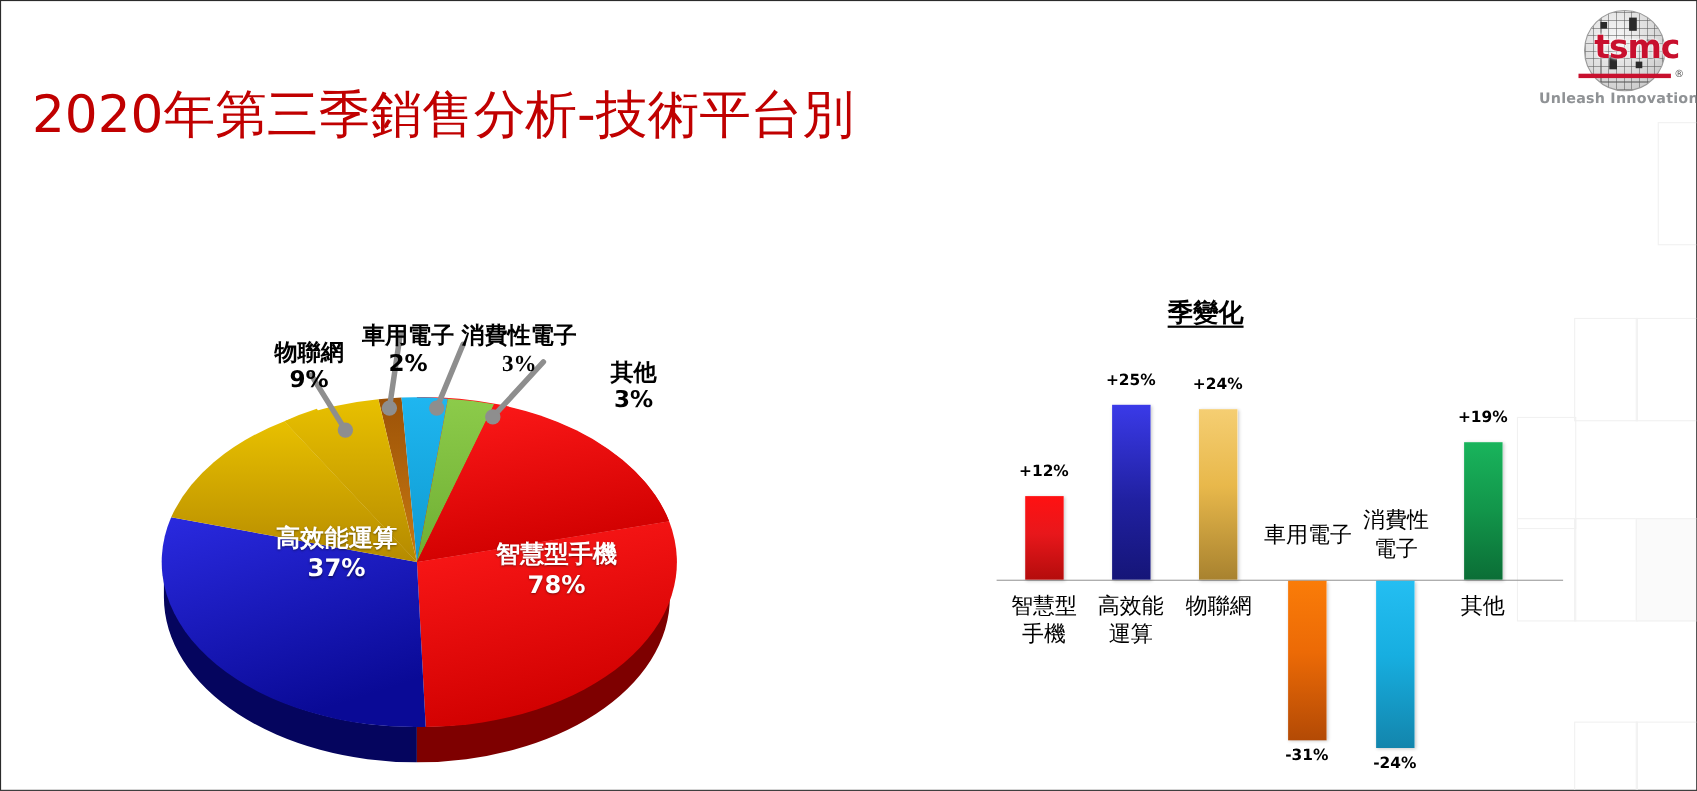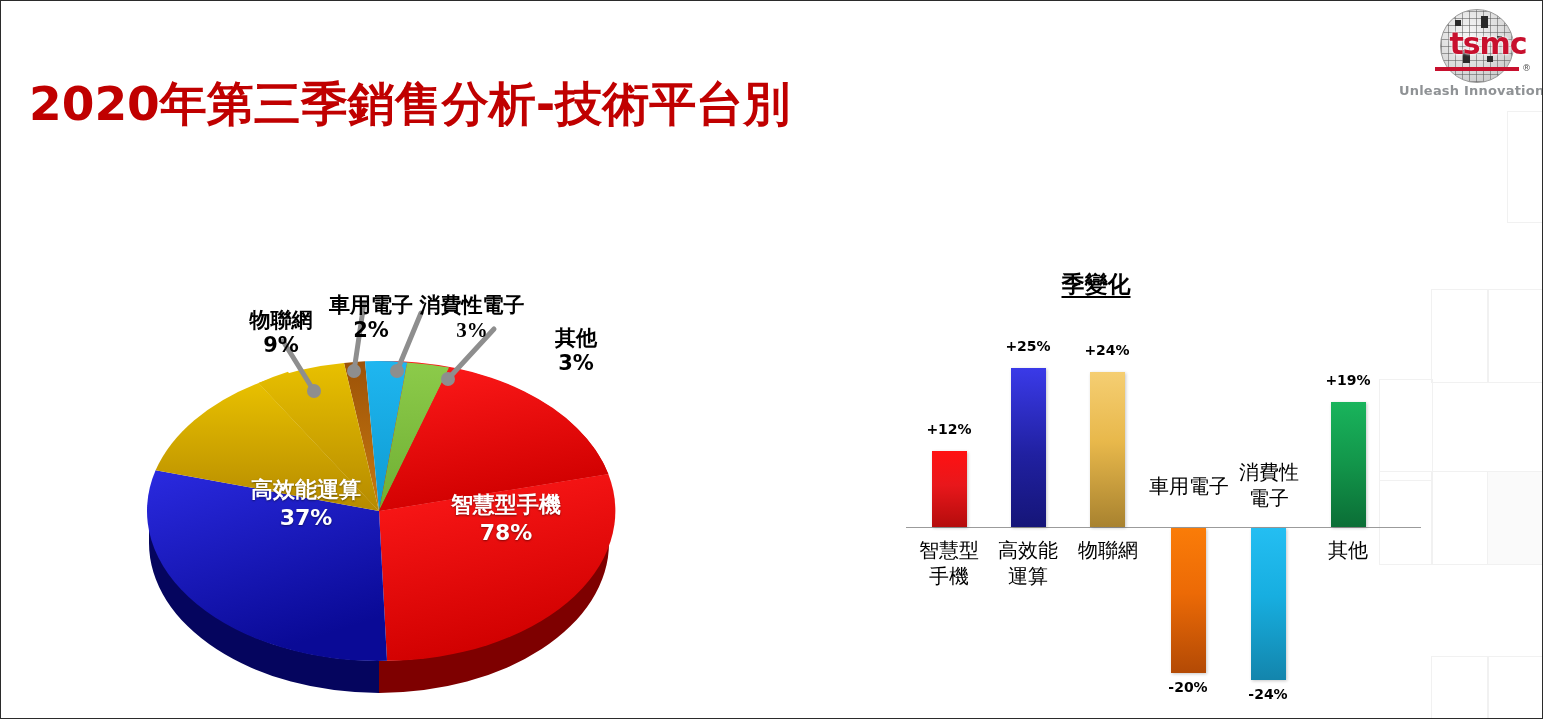--- a/index.html
+++ b/index.html
@@ -45,21 +45,21 @@
   .logo-reg{position:absolute;left:104px;top:56px;font-size:9px;color:#555;}
   .logo-tag{
     position:absolute;left:-19px;top:76px;width:160px;
     font-size:13px;font-weight:bold;color:#8f9295;letter-spacing:.2px;
     white-space:nowrap;
   }
 
   
   .page-title{
     position:absolute;left:28px;top:72px;
-    font-size:47px;font-weight:bold;color:#C00000;
+    font-size:47px;font-weight:normal;color:#C00000;
     letter-spacing:0px;white-space:nowrap;
     font-family:"DejaVu Sans","Liberation Sans",sans-serif;
   }
 
   
   .pie-wrap{position:absolute;left:110px;top:280px;width:560px;height:420px;}
   .pie-svg{position:absolute;left:0;top:0;}
   .pie-label{
     position:absolute;text-align:center;font-weight:bold;
     font-size:21px;line-height:25px;color:#000;white-space:nowrap;
@@ -220,21 +220,21 @@
     <div class="bar" style="left:51px;top:200px;height:76px;background:linear-gradient(180deg,#FF1112 0%,#E8171B 45%,#B40C0C 100%);"></div>
     <div class="bar" style="left:130px;top:117px;height:159px;background:linear-gradient(180deg,#3A3AE8 0%,#2020A0 55%,#151578 100%);"></div>
     <div class="bar" style="left:209px;top:121px;height:155px;background:linear-gradient(180deg,#F5CE72 0%,#E8B84B 45%,#A8822F 100%);"></div>
     <div class="bar" style="left:290px;top:277px;height:145px;background:linear-gradient(180deg,#FA7C08 0%,#EC6A06 45%,#B34A05 100%);"></div>
     <div class="bar" style="left:370px;top:277px;height:152px;background:linear-gradient(180deg,#24BEF2 0%,#17AEE0 45%,#1385AC 100%);"></div>
     <div class="bar" style="left:450px;top:151px;height:125px;background:linear-gradient(180deg,#19B45C 0%,#12954A 50%,#0B6E36 100%);"></div>
 
     <div class="bar-val" style="left:28px;top:170px;width:80px;">+12%</div>
     <div class="bar-val" style="left:107px;top:87px;width:80px;">+25%</div>
     <div class="bar-val" style="left:186px;top:91px;width:80px;">+24%</div>
-    <div class="bar-val" style="left:267px;top:428px;width:80px;">-20%</div>
+    <div class="bar-val" style="left:267px;top:428px;width:80px;">-31%</div>
     <div class="bar-val" style="left:347px;top:435px;width:80px;">-24%</div>
     <div class="bar-val" style="left:427px;top:121px;width:80px;">+19%</div>
 
     <div class="bar-cat" style="left:23px;top:286px;width:90px;">
       <div>智慧型</div>
       <div>手機</div>
     </div>
     <div class="bar-cat" style="left:102px;top:286px;width:90px;">
       <div>高效能</div>
       <div>運算</div>

